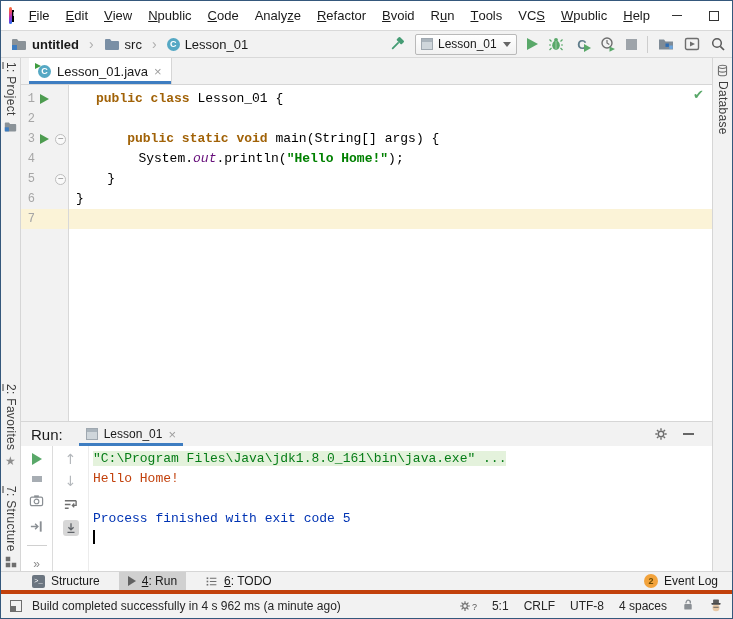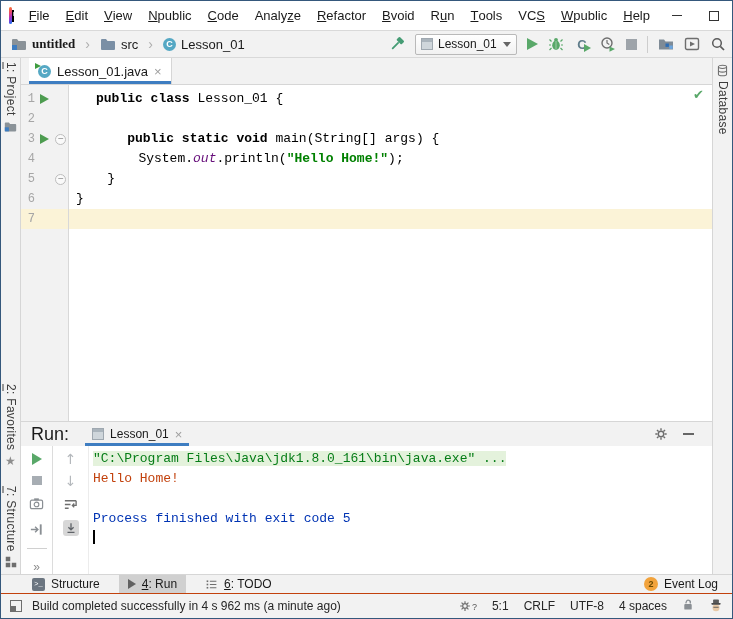--- a/index.html
+++ b/index.html
@@ -18,21 +18,21 @@
   .menu-item { padding:0 8px; height:100%; display:flex; align-items:center; cursor:default; }
   .win-controls { margin-left:auto; display:flex; height:100%; }
   .win-btn { width:37px; height:100%; display:flex; align-items:center; justify-content:center; color:#333; }
   .glyph-min { width:10px; height:1px; background:#333; display:block; }
   .glyph-max { width:10px; height:10px; border:1px solid #333; display:block; }
 
   
   .toolbar { height:27px; flex:0 0 27px; background:#f2f2f2; border-bottom:1px solid #d9d9d9; display:flex; align-items:center; padding:0 6px 0 10px; }
   .crumb { display:flex; align-items:center; gap:5px; }
   .crumb-sep { color:#aeaeae; font-size:14px; margin:0 5px; }
-  .bold { font-weight:bold;font-family:Liberation Serif, serif; }
+  .bold { font-weight:bold; }
   .tb-right { margin-left:auto; display:flex; align-items:center; gap:10px; }
   .combo { display:flex; align-items:center; gap:5px; width:102px; height:21px; background:linear-gradient(#ffffff,#f1f1f1); border:1px solid #b9b9b9; border-radius:2px; padding:0 5px; }
   .combo-label { flex:1; font-size:12px; }
   .caret-down { width:0; height:0; border-left:4px solid transparent; border-right:4px solid transparent; border-top:5px solid #666; }
   .appicon { width:12px; height:12px; border:1px solid #9fa8b0; background:#cfd6db; position:relative; }
   .appicon::before { content:""; position:absolute; left:0; top:0; right:0; height:3px; background:#aab4bc; }
   .tri-green { width:0; height:0; border-left:11px solid #59A869; border-top:6px solid transparent; border-bottom:6px solid transparent; }
   .sq-gray { width:11px; height:11px; background:#9ea4aa; }
   .tb-sep { width:1px; height:17px; background:#cdcdcd; }
   .icon16 { width:16px; height:16px; display:inline-flex; align-items:center; justify-content:center; position:relative; }
@@ -63,30 +63,30 @@
   .gutter-row { height:20px; display:flex; align-items:center; }
   .gutter-row.caret-row { background:#FBF3D7; }
   .lnum { width:14px; text-align:right; color:#a6a6a6; font-size:12px; }
   .run-col { width:19px; display:flex; justify-content:center; }
   .run-tri { width:0; height:0; border-left:9px solid #4d9c50; border-top:5px solid transparent; border-bottom:5px solid transparent; }
   .fold-col { width:13px; display:flex; justify-content:center; }
   .fold-mark { width:11px; height:11px; border:1px solid #bdbdbd; border-radius:50%; color:#8a8a8a; font-size:10px; line-height:9px; text-align:center; background:#fafafa; }
   .code { flex:1; padding-top:4px; font-family:"Liberation Mono","DejaVu Sans Mono",monospace; font-size:13px; }
   .code-line { height:20px; line-height:20px; white-space:pre; padding-left:7px; }
   .code-line.caret-line { background:#FBF3D7; }
-  .tok-kw { color:#000000; font-weight:bold;padding-left:20px; }
+  .tok-kw { color:#a16207; font-weight:bold;padding-left:20px; }
   .tok-pl { color:#000; }
   .tok-fld { color:#660E7A; font-style:italic; }
   .tok-str { color:#008000; font-weight:bold; }
   .checkmark { position:absolute; top:2px; right:8px; color:#59A869; font-family:"DejaVu Sans",sans-serif; font-size:13px; }
 
   
   .runpanel { flex:1 1 auto; border-top:1px solid #d6d6d6; display:flex; flex-direction:column; min-height:0; }
   .rp-header { height:24px; flex:0 0 24px; background:#f2f2f2; display:flex; align-items:center; padding:0 10px; }
-  .rp-title { font-size:18px; margin-right:16px; }
+  .rp-title { font-size:15px; margin-right:16px; }
   .rp-tab { position:relative; height:100%; display:flex; align-items:center; gap:6px; padding:0 7px; font-size:12px; }
   .rp-tab::after { content:""; position:absolute; left:0; right:0; bottom:0; height:3px; background:#3E7DC1; }
   .rp-actions { margin-left:auto; display:flex; align-items:center; gap:14px; padding-right:8px; }
   .minim { width:11px; height:2px; background:#666; display:block; }
   .rp-body { flex:1; background:#fff; display:flex; min-height:0; }
   .rp-tb1 { width:32px; flex:0 0 32px; border-right:1px solid #dcdcdc; display:flex; flex-direction:column; align-items:center; padding-top:7px; gap:11px; }
   .rp-tb2 { width:36px; flex:0 0 36px; border-right:1px solid #ececec; display:flex; flex-direction:column; align-items:center; padding-top:6px; gap:8px; }
   .tri-green-sm { width:0; height:0; border-left:10px solid #59A869; border-top:6px solid transparent; border-bottom:6px solid transparent; }
   .sq-gray-sm { width:10px; height:10px; background:#a7adb3; }
   .hr-sep { width:20px; height:1px; background:#d0d0d0; }
@@ -103,21 +103,21 @@
   
   .twbar { height:19px; flex:0 0 19px; background:#f2f2f2; border-top:1px solid #d6d6d6; display:flex; align-items:stretch; font-size:12px; padding-left:22px; }
   .twb-btn { display:flex; align-items:center; gap:6px; padding:0 9px; margin-right:10px; cursor:default; }
   .twb-btn.active { background:#d0d0d0; }
   .term-ico { width:13px; height:13px; background:#6b7580; border-radius:2px; color:#fff; font-size:7px; line-height:13px; text-align:center; font-family:"Liberation Mono",monospace; }
   .tri-gray { width:0; height:0; border-left:8px solid #616161; border-top:5px solid transparent; border-bottom:5px solid transparent; }
   .eventlog { margin-left:auto; display:flex; align-items:center; gap:6px; padding-right:14px; }
   .badge { width:14px; height:14px; border-radius:50%; background:#F2A33C; color:#6b4a00; font-size:9px; font-weight:bold; display:flex; align-items:center; justify-content:center; }
 
   
-  .statusbar { height:22px; flex:0 0 22px; background:#f2f2f2; border-top:1px solid #c2410c; display:flex; align-items:center; font-size:12px; padding:12px 9px; color:#262626; }
+  .statusbar { height:22px; flex:0 0 22px; background:#f2f2f2; border-top:4px solid #c2410c; display:flex; align-items:center; font-size:12px; padding:12px 9px; color:#262626; }
   .sb-toggle { width:12px; height:12px; border:1px solid #6e6e6e; position:relative; }
   .sb-toggle::after { content:""; position:absolute; left:0; bottom:0; width:5px; height:5px; background:#6e6e6e; }
   .sb-msg { margin-left:10px; }
   .sb-right { margin-left:auto; display:flex; align-items:center; gap:15px; }
   .sb-sync { display:flex; align-items:flex-end; gap:1px; }
   .sb-q { font-size:9px; color:#555; }
   u { text-decoration:underline; }
 </style>
 </head>
 <body>

